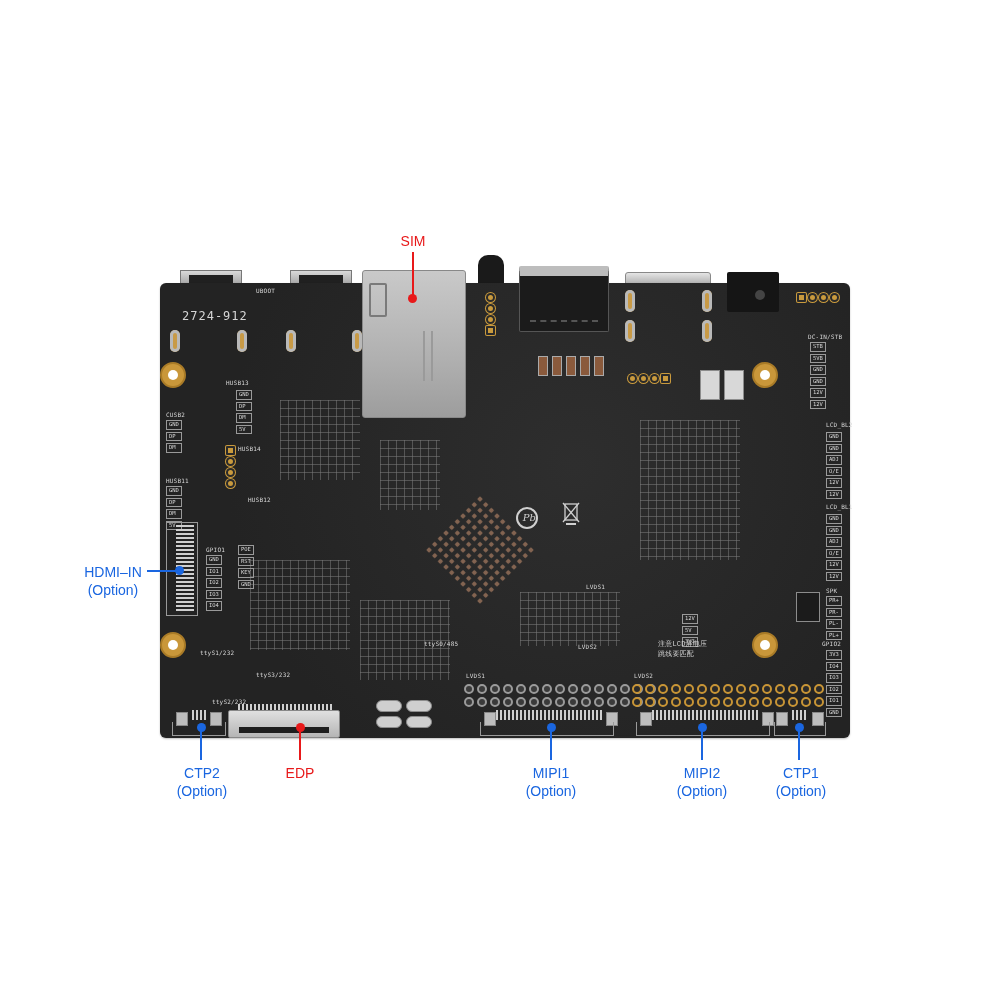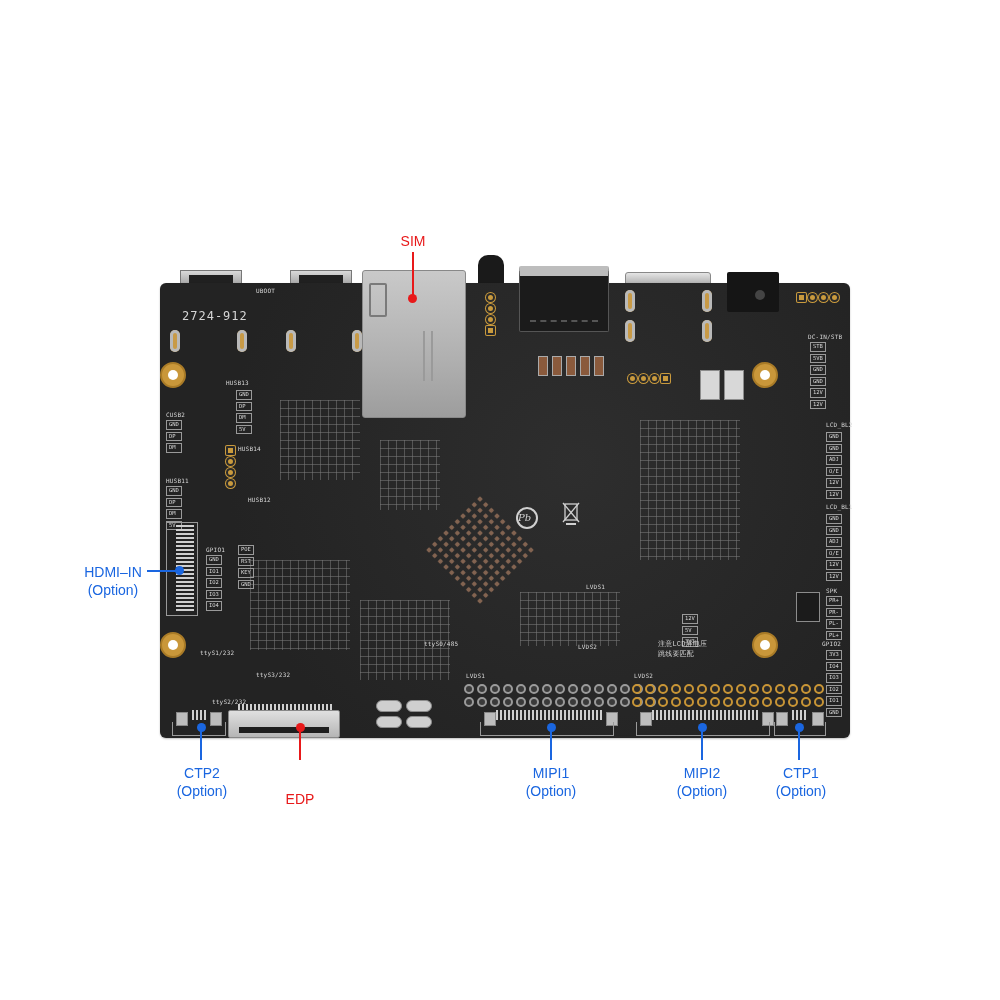--- a/index.html
+++ b/index.html
@@ -83,21 +83,21 @@
   .callout-label.red  { color: #e8191a; }
   .dot { position: absolute; width: 9px; height: 9px; border-radius: 50%; }
   .dot.blue { background: #1a66e0; }
   .dot.red  { background: #e8191a; }
   .vline { position: absolute; width: 2px; }
   .hline { position: absolute; height: 2px; }
   .blue-bg { background: #1a66e0; }
   .red-bg  { background: #e8191a; }
 
   .recycle { position: absolute; width: 22px; height: 26px; }
-  .pb { position: absolute; width: 22px; height: 22px; border-radius: 50%; border: 2px solid #d0d0d0; color: #d0d0d0; font-size: 10px; font-family: "DejaVu Serif", serif; text-align: left; line-height: 18px; font-style: italic; }
+  .pb { position: absolute; width: 22px; height: 22px; border-radius: 50%; border: 2px solid #d0d0d0; color: #d0d0d0; font-size: 10px; font-family: "DejaVu Serif", serif; text-align: right; line-height: 18px; font-style: italic; }
 </style>
 </head>
 <body>
 
 <div class="stage">
 
   <div class="usb" style="left:180px;width:62px;">
     <span class="tab" style="left:12px"></span>
       <span class="tab" style="left:40px"></span>
   </div>
@@ -400,21 +400,21 @@
 
   <div class="dot blue" style="left:197px;top:723px;"></div>
   <div class="vline blue-bg" style="left:200px;top:728px;height:32px;"></div>
   <div class="callout-label blue" style="left:163px;top:764px;width:78px;">
     <div>CTP2</div>
     <div>(Option)</div>
   </div>
 
   <div class="dot red" style="left:296px;top:723px;"></div>
   <div class="vline red-bg" style="left:299px;top:728px;height:32px;"></div>
-  <div class="callout-label red" style="left:272px;top:764px;width:56px;margin-top:26px;">
+  <div class="callout-label red" style="left:272px;top:764px;width:56px;">
     <div>EDP</div>
   </div>
 
   <div class="dot blue" style="left:547px;top:723px;"></div>
   <div class="vline blue-bg" style="left:550px;top:728px;height:32px;"></div>
   <div class="callout-label blue" style="left:512px;top:764px;width:78px;">
     <div>MIPI1</div>
     <div>(Option)</div>
   </div>
 

